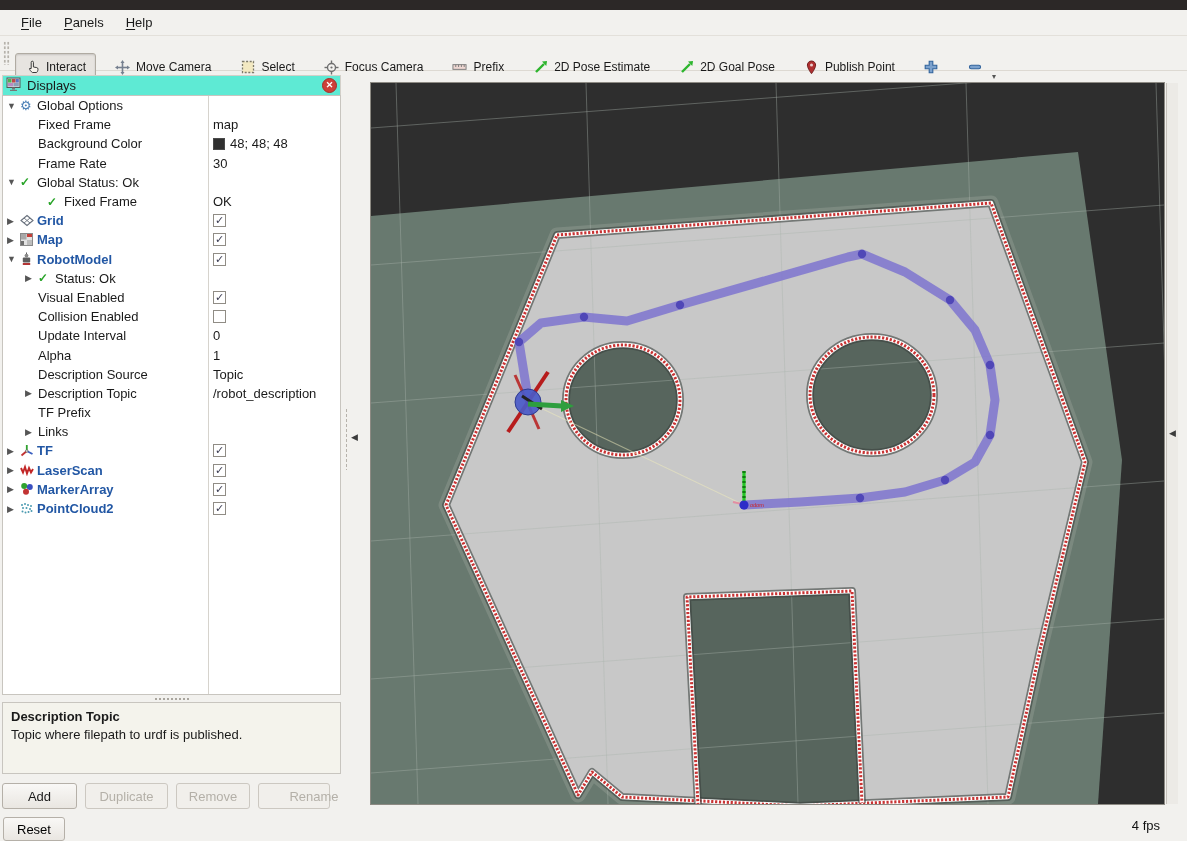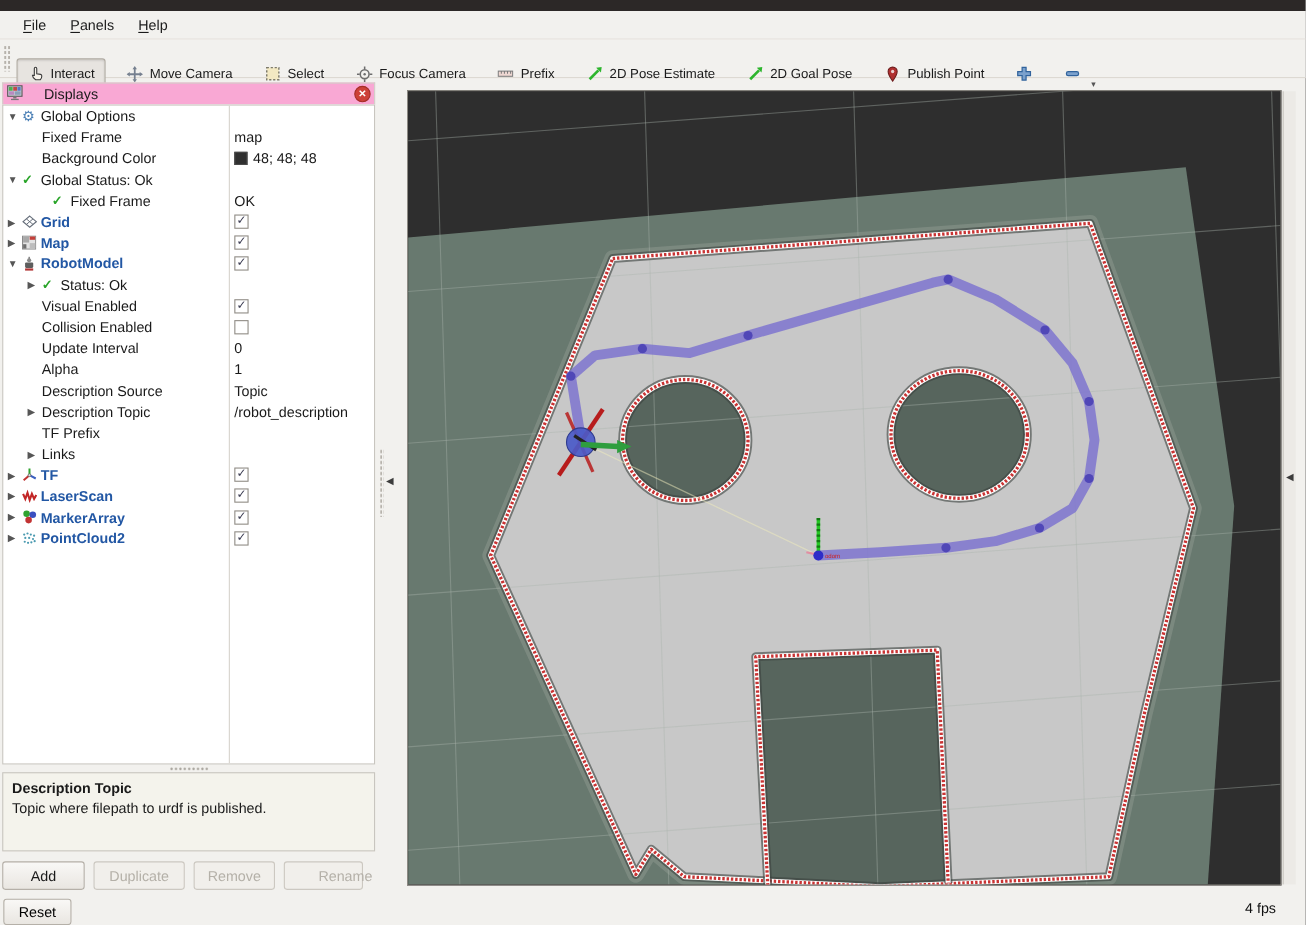--- a/index.html
+++ b/index.html
@@ -20,22 +20,22 @@
     background-image:radial-gradient(#b6b2ab 1px, transparent 1.2px); background-size:3.5px 4.5px; }
   .tool-btn { display:flex; align-items:center; gap:6px; height:28px; padding:0 9px;
     margin-right:9px; font-size:12px; border:1px solid transparent; border-radius:3px;
     position:relative; white-space:nowrap;margin-top:28px; }
   .tool-btn.selected { background:#e7e4e0; border-color:#b0aba2; box-shadow:inset 0 1px 2px rgba(0,0,0,.14); }
   .tool-btn .ticon { display:inline-flex; width:15px; height:15px; align-items:center; justify-content:center; }
   .tool-btn .caret { font-size:8px; color:#555; position:absolute; right:-4px; bottom:-1px; }
 
   
   .displays-panel { position:absolute; left:2px; top:75px; width:339px; }
-  .panel-header { height:20px; display:flex; align-items:center; gap:19px; padding:0 3px;
-    background:#f9a8d4; border:1px solid #d3d0c9; border-bottom:none; }
+  .panel-header { height:20px; display:flex; align-items:center; gap:6px; padding:0 3px;
+    background:#5eead4; border:1px solid #d3d0c9; border-bottom:none; }
   .panel-header .ptitle { font-size:13px; }
   .close-btn { margin-left:auto; width:15px; height:15px; border-radius:50%;
     background:#cd4038; border:1px solid #a32e28; color:#fff; font-size:9px; font-weight:bold;
     display:flex; align-items:center; justify-content:center; line-height:1; }
   .tree { position:relative; background:#fff; border:1px solid #c8c5bf; height:600px; overflow:hidden; }
   .tree::after { content:""; position:absolute; left:205px; top:0; bottom:0; width:1px; background:#d6d3cd; }
   .trow { position:relative; display:flex; align-items:center; height:19.2px; }
   .trow .spacer { flex:0 0 auto; }
   .trow .exp { flex:0 0 13px; font-size:9px; color:#565656; text-align:left; }
   .trow .ricon { flex:0 0 17px; display:inline-flex; align-items:center; }
@@ -220,20 +220,28 @@
           <span>map</span>
         </span>
       </div>
       <div class="trow">
         <span class="spacer" style="width: 22px;"></span>
         <span class="exp"></span>
         <span class="lbl">Background Color</span>
         <span class="val">
           <span class="swatch" style="background: rgb(48, 48, 48);"></span>
           <span>48; 48; 48</span>
+        </span>
+      </div>
+      <div class="trow">
+        <span class="spacer" style="width: 22px;"></span>
+        <span class="exp"></span>
+        <span class="lbl">Frame Rate</span>
+        <span class="val">
+          <span>30</span>
         </span>
       </div>
       <div class="trow">
         <span class="spacer" style="width: 4px;"></span>
         <span class="exp">▼</span>
         <span class="ricon">
           <span style="color:#28a428;font-size:12px;font-weight:bold;line-height:1">✓</span>
         </span>
         <span class="lbl">Global Status: Ok</span>
       </div>

